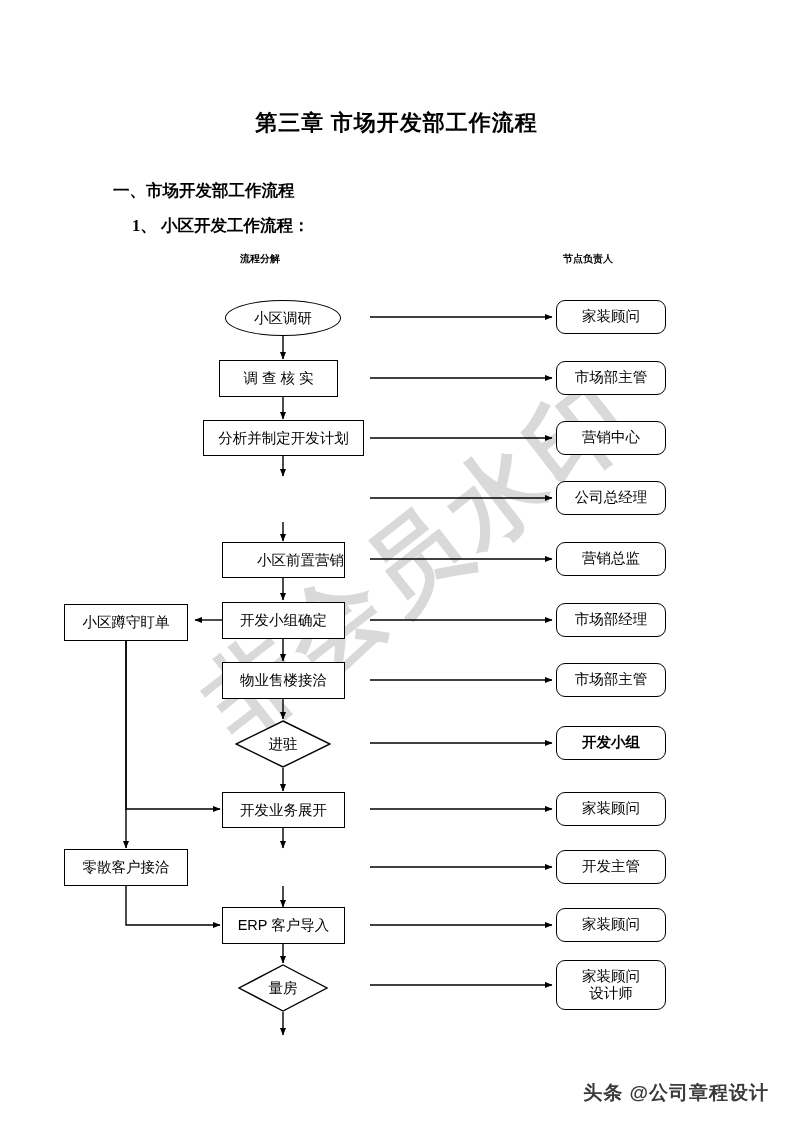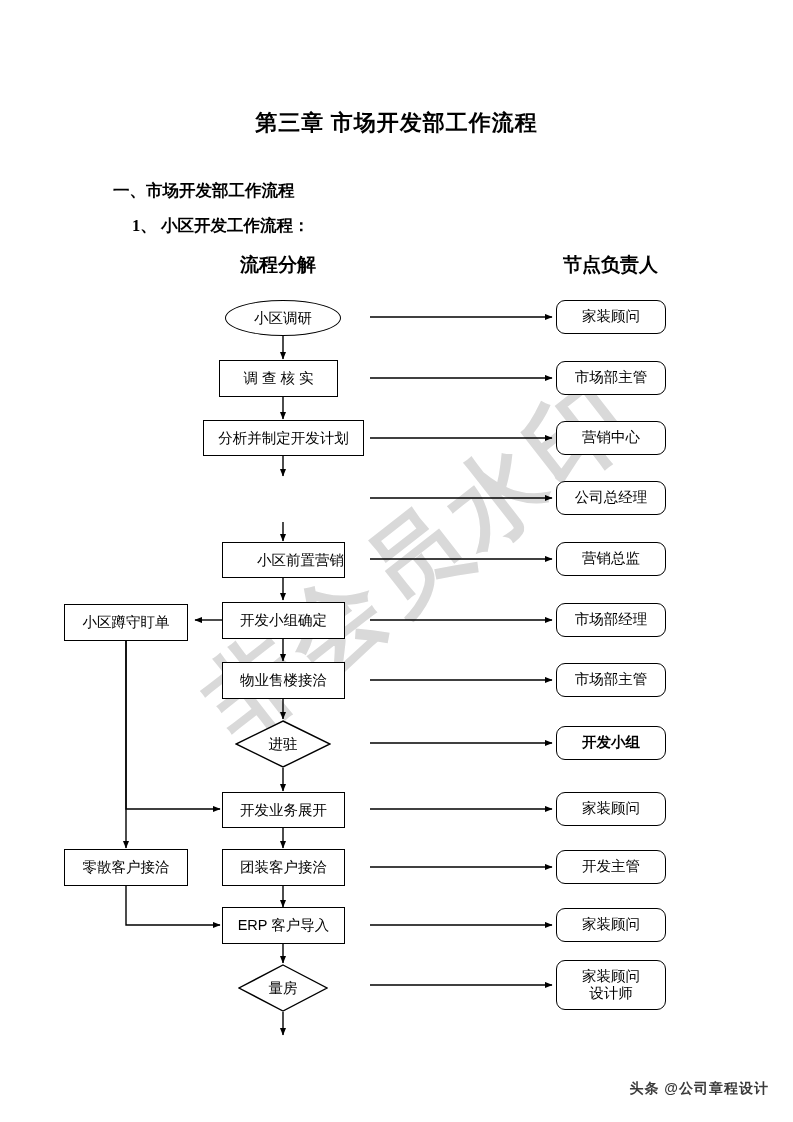--- a/index.html
+++ b/index.html
@@ -42,21 +42,21 @@
   #heading-2 {
     position: absolute;
     left: 132px;
     top: 215px;
     font-size: 16.5px;
     font-weight: bold;
     font-family: "Liberation Serif", "DejaVu Serif", serif;
   }
   .col-header {
     position: absolute;
-    font-size: 19px;
+    font-size: 10px;
     font-weight: bold;
     font-family: "Liberation Serif", "DejaVu Serif", serif;
     white-space: nowrap;
   }
   #col-header-flow { left: 240px; top: 252px; }
   #col-header-owner { left: 563px; top: 252px; }
 
   
   #watermark {
     position: absolute;
@@ -136,21 +136,21 @@
     z-index: 2;
     line-height: 1.2;
     white-space: pre-line;
   }
 
   
   #footer-brand {
     position: absolute;
     right: 24px;
     top: 1080px;
-    font-size: 14px;
+    font-size: 19px;
     font-weight: bold;
     color: #3b3b3b;
     font-family: "Liberation Sans", "DejaVu Sans", sans-serif;
     letter-spacing: 1px;
     z-index: 3;
   }
 </style>
 </head>
 <body>
 
@@ -223,21 +223,20 @@
 
   <div class="diamond-wrap" style="left:235px; top:720px; width:96px; height:48px;">
     <svg width="96" height="48" viewBox="0 0 96 48">
       <polygon points="48,1 95,24 48,47 1,24" fill="#fff" stroke="#000" stroke-width="1.4"></polygon>
     </svg>
     <div class="diamond-label">进驻</div>
   </div>
 
   <div class="node rect" style="left:222px; top:792px; width:123px; height:36px;">开发业务展开</div>
 
-  <div class="node rect" style="left:222px; top:849px; width:123px; height:37px;">团装客户接洽</div>
 
   <div class="node rect" style="left:222px; top:907px; width:123px; height:37px;">ERP 客户导入</div>
 
   <div class="diamond-wrap" style="left:238px; top:964px; width:90px; height:48px;">
     <svg width="90" height="48" viewBox="0 0 90 48">
       <polygon points="45,1 89,24 45,47 1,24" fill="#fff" stroke="#000" stroke-width="1.4"></polygon>
     </svg>
     <div class="diamond-label">量房</div>
   </div>
 

